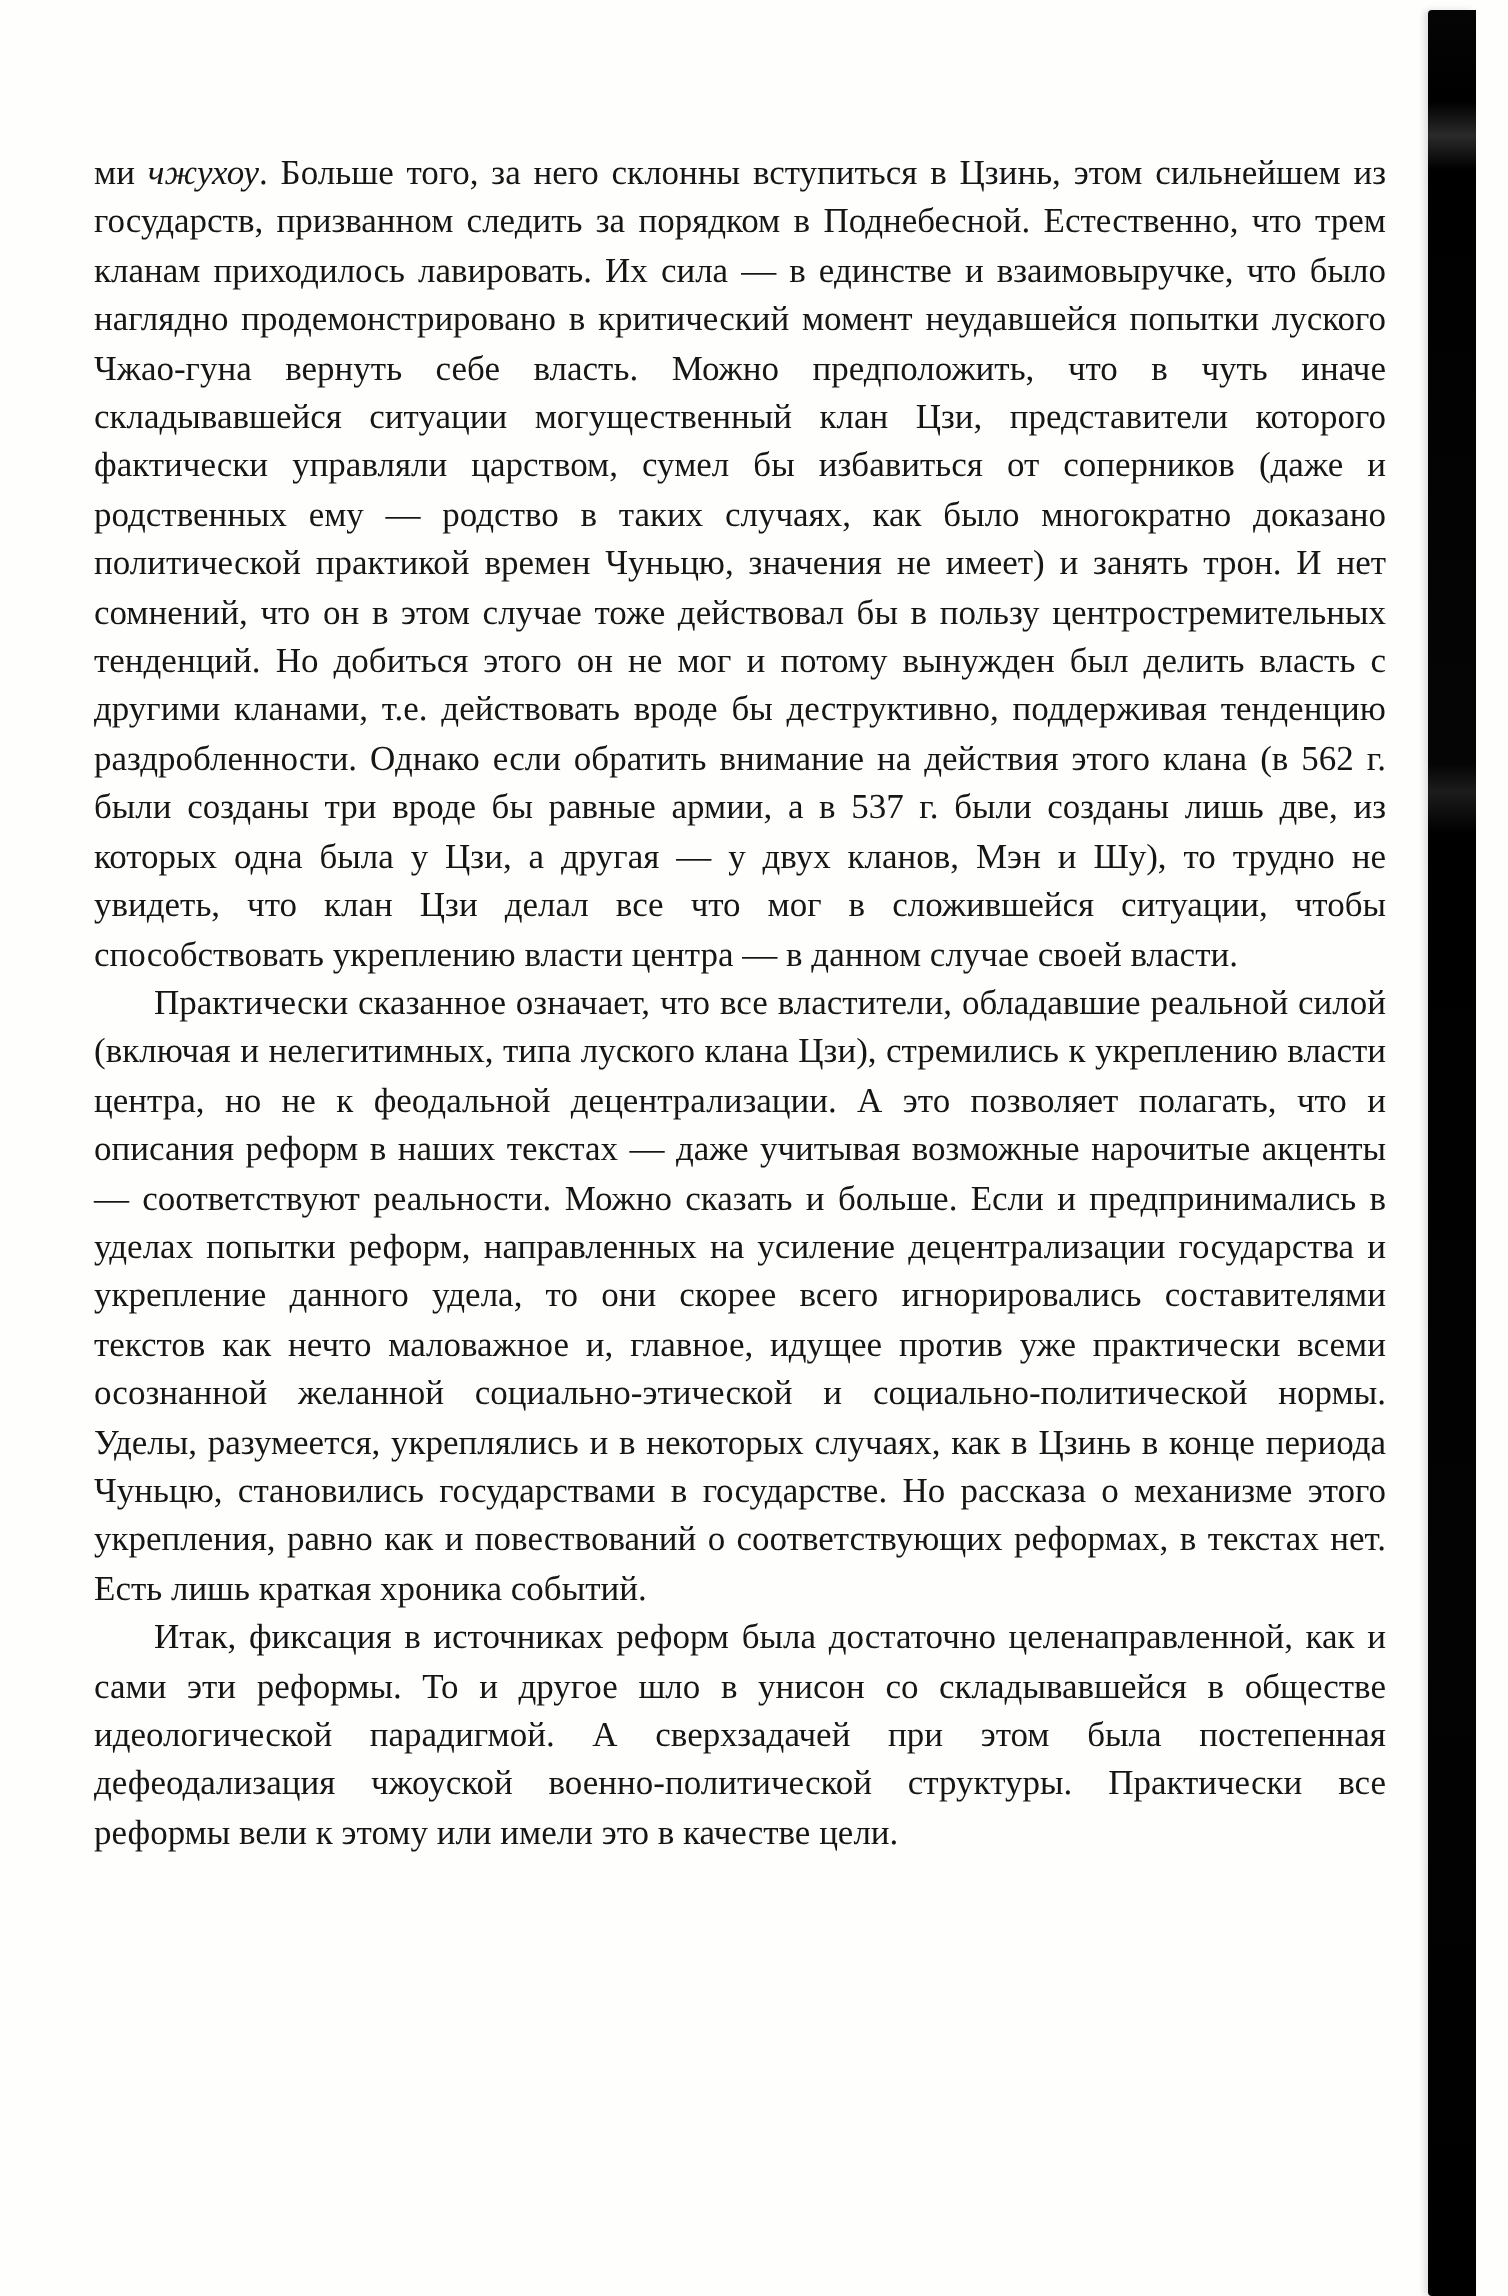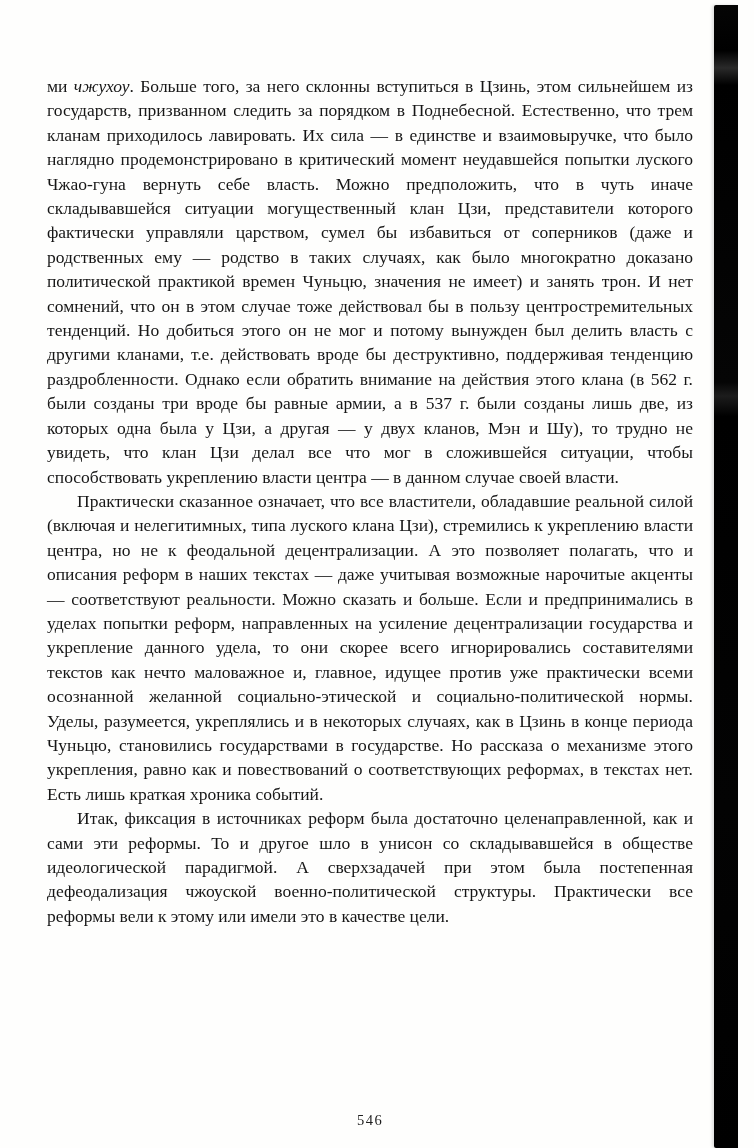--- a/index.html
+++ b/index.html
@@ -79,17 +79,16 @@
   <div class="text-block">
 
     <p class="para"><span>ми </span><i>чжухоу</i><span>. Больше того, за него склонны вступиться в Цзинь, этом сильнейшем из государств, призванном следить за порядком в Поднебесной. Естественно, что трем кланам приходилось лавировать. Их сила — в единстве и взаимовыручке, что было наглядно продемонстрировано в критический момент неудавшейся попытки луского Чжао-гуна вернуть себе власть. Можно предположить, что в чуть иначе складывавшейся ситуации могущественный клан Цзи, представители которого фактически управляли царством, сумел бы избавиться от соперников (даже и родственных ему — родство в таких случаях, как было многократно доказано политической практикой времен Чуньцю, значения не имеет) и занять трон. И нет сомнений, что он в этом случае тоже действовал бы в пользу центростремительных тенденций. Но добиться этого он не мог и потому вынужден был делить власть с другими кланами, т.е. действовать вроде бы деструктивно, поддерживая тенденцию раздробленности. Однако если обратить внимание на действия этого клана (в 562 г. были созданы три вроде бы равные армии, а в 537 г. были созданы лишь две, из которых одна была у Цзи, а другая — у двух кланов, Мэн и Шу), то трудно не увидеть, что клан Цзи делал все что мог в сложившейся ситуации, чтобы способствовать укреплению власти центра — в данном случае своей власти.</span></p>
 
     <p class="para indent">Практически сказанное означает, что все властители, обладавшие реальной силой (включая и нелегитимных, типа луского клана Цзи), стремились к укреплению власти центра, но не к феодальной децентрализации. А это позволяет полагать, что и описания реформ в наших текстах — даже учитывая возможные нарочитые акценты — соответствуют реальности. Можно сказать и больше. Если и предпринимались в уделах попытки реформ, направленных на усиление децентрализации государства и укрепление данного удела, то они скорее всего игнорировались составителями текстов как нечто маловажное и, главное, идущее против уже практически всеми осознанной желанной социально-этической и социально-политической нормы. Уделы, разумеется, укреплялись и в некоторых случаях, как в Цзинь в конце периода Чуньцю, становились государствами в государстве. Но рассказа о механизме этого укрепления, равно как и повествований о соответствующих реформах, в текстах нет. Есть лишь краткая хроника событий.</p>
 
     <p class="para indent">Итак, фиксация в источниках реформ была достаточно целенаправленной, как и сами эти реформы. То и другое шло в унисон со складывавшейся в обществе идеологической парадигмой. А сверхзадачей при этом была постепенная дефеодализация чжоуской военно-политической структуры. Практически все реформы вели к этому или имели это в качестве цели.</p>
 
   </div>
 
-  <div class="page-number">546</div>
 
   <div class="binding-bar"></div>
 
 </div>
 
 </body></html>

